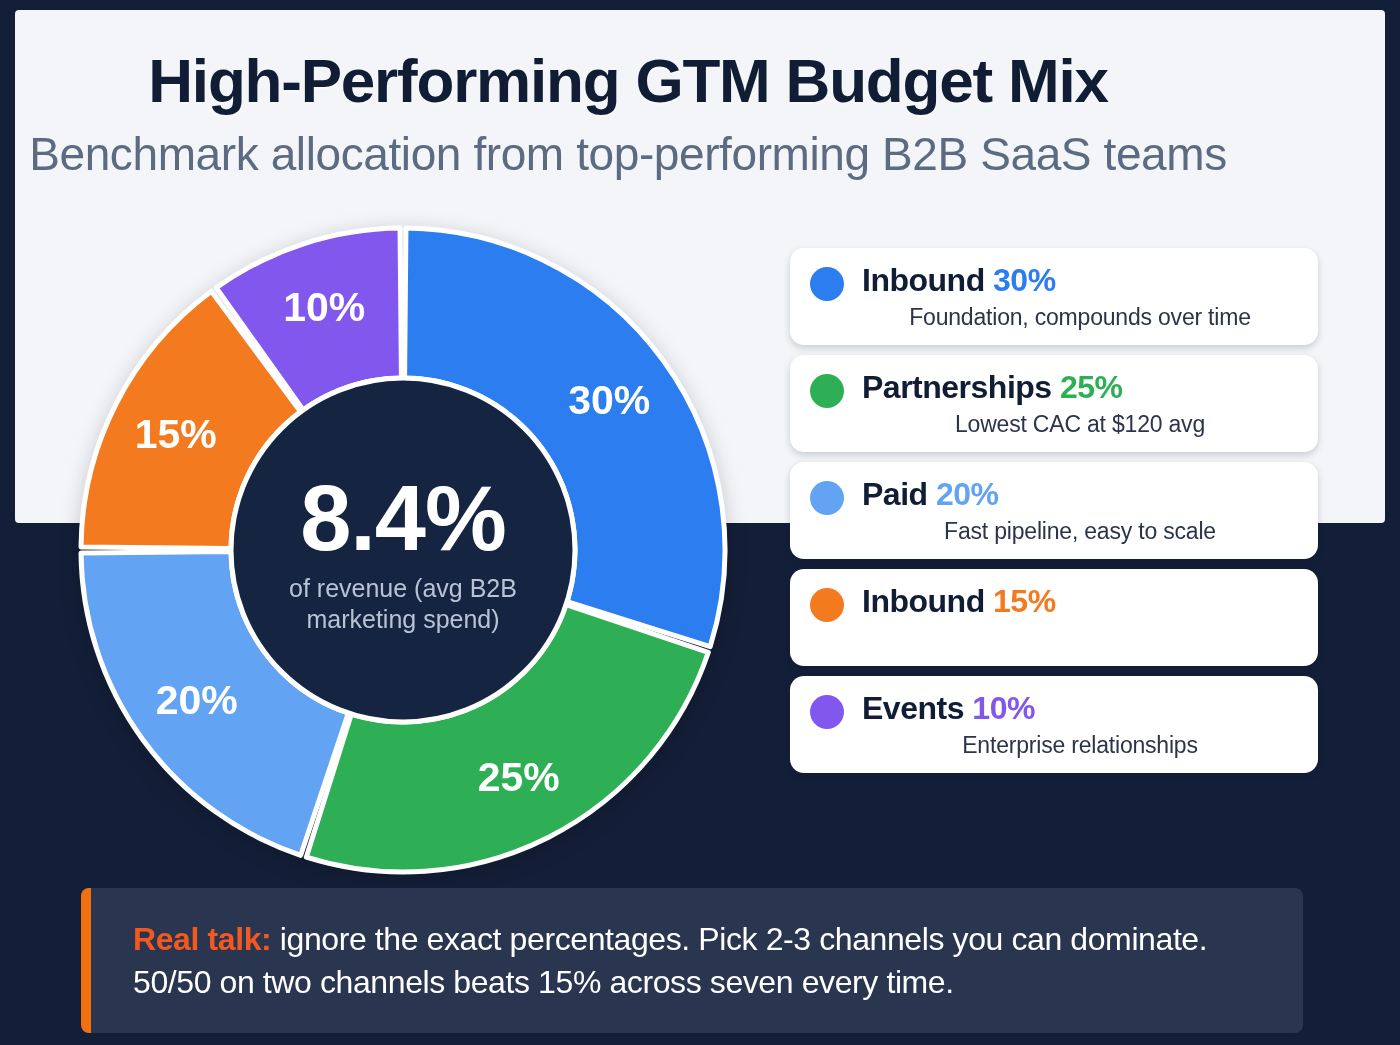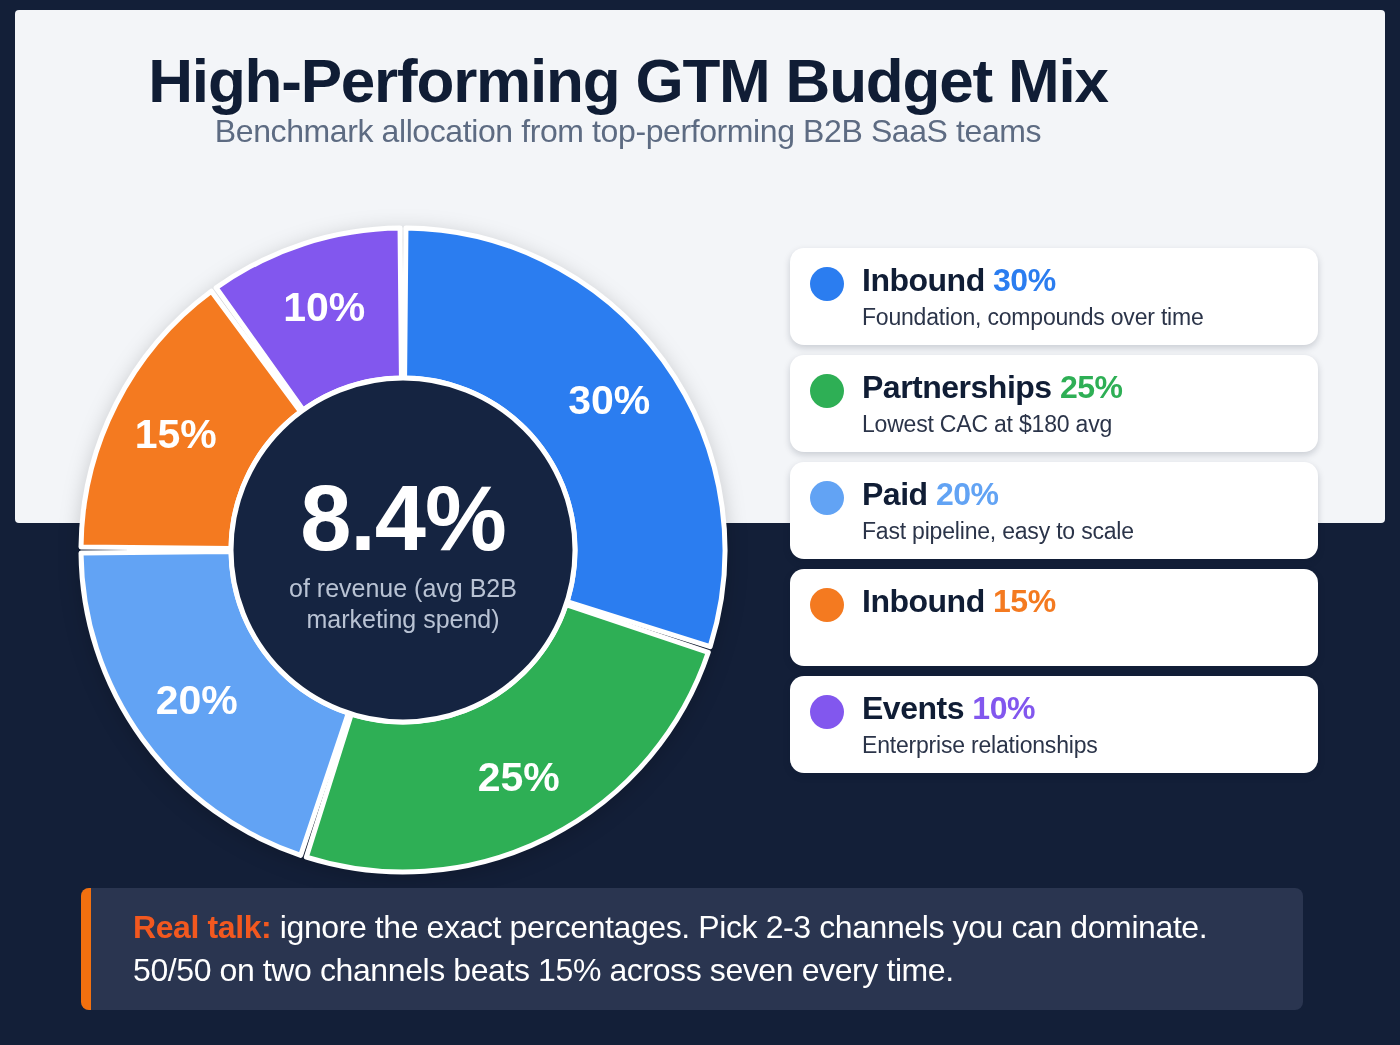--- a/index.html
+++ b/index.html
@@ -31,22 +31,23 @@
   #page-title{
     font-size:62px;
     font-weight:bold;
     color:#101d35;
     letter-spacing:-1.2px;
     line-height:1.05;
     margin-top:38px;
     text-shadow:0 2px 3px rgba(255,255,255,.5);
   }
   #page-subtitle{
-    font-size:32px;
+    font-size:46px;
     color:#5d6b82;
+    margin-top:14px;
     letter-spacing:-.4px;
   }
 
   
   #donut-wrap{
     position:absolute;
     left:73px; top:220px;
     width:660px; height:660px;
     z-index:5;
   }
@@ -111,27 +112,28 @@
     line-height:1.15;
     white-space:nowrap;
   }
   .legend-pct{ font-weight:bold; }
   .legend-desc{
     font-size:23px;
     color:#2b3449;
     margin-top:5px;
     letter-spacing:-.2px;
     white-space:nowrap;
+    text-align:center;
   }
 
   
   #callout{
     position:absolute;
     left:81px; top:888px;
-    width:1222px; height:122px;
+    width:1222px; height:145px;
     background:#2a3550;
     border-radius:8px;
     z-index:7;
     display:flex;
     align-items:center;
   }
   #callout-bar{
     position:absolute;
     left:0; top:0;
     width:10px; height:100%;
@@ -186,21 +188,21 @@
       <span class="legend-dot" style="background: rgb(43, 125, 240);"></span>
       <div class="legend-text">
         <div class="legend-title-row"><span>Inbound</span> <span class="legend-pct" style="color: rgb(43, 125, 240);">30%</span></div>
         <div class="legend-desc">Foundation, compounds over time</div>
       </div>
     </div>
     <div class="legend-card">
       <span class="legend-dot" style="background: rgb(46, 175, 85);"></span>
       <div class="legend-text">
         <div class="legend-title-row"><span>Partnerships</span> <span class="legend-pct" style="color: rgb(46, 175, 85);">25%</span></div>
-        <div class="legend-desc">Lowest CAC at $180 avg</div>
+        <div class="legend-desc">Lowest CAC at $120 avg</div>
       </div>
     </div>
     <div class="legend-card">
       <span class="legend-dot" style="background: rgb(98, 163, 244);"></span>
       <div class="legend-text">
         <div class="legend-title-row"><span>Paid</span> <span class="legend-pct" style="color: rgb(98, 163, 244);">20%</span></div>
         <div class="legend-desc">Fast pipeline, easy to scale</div>
       </div>
     </div>
     <div class="legend-card">

